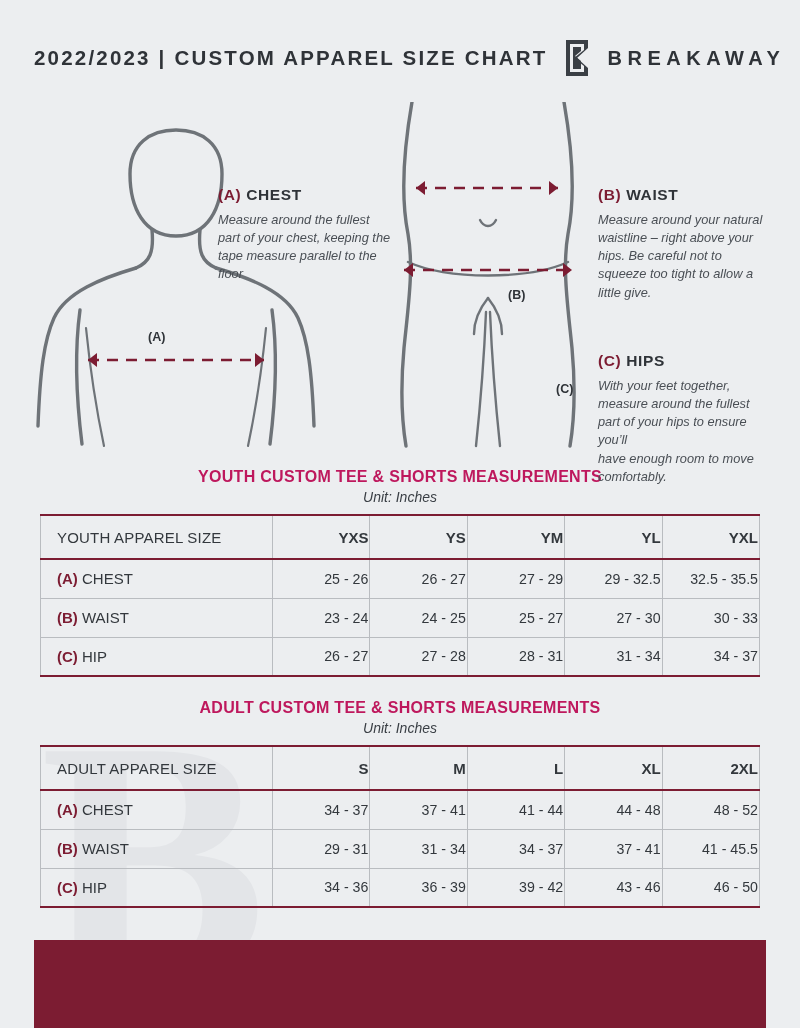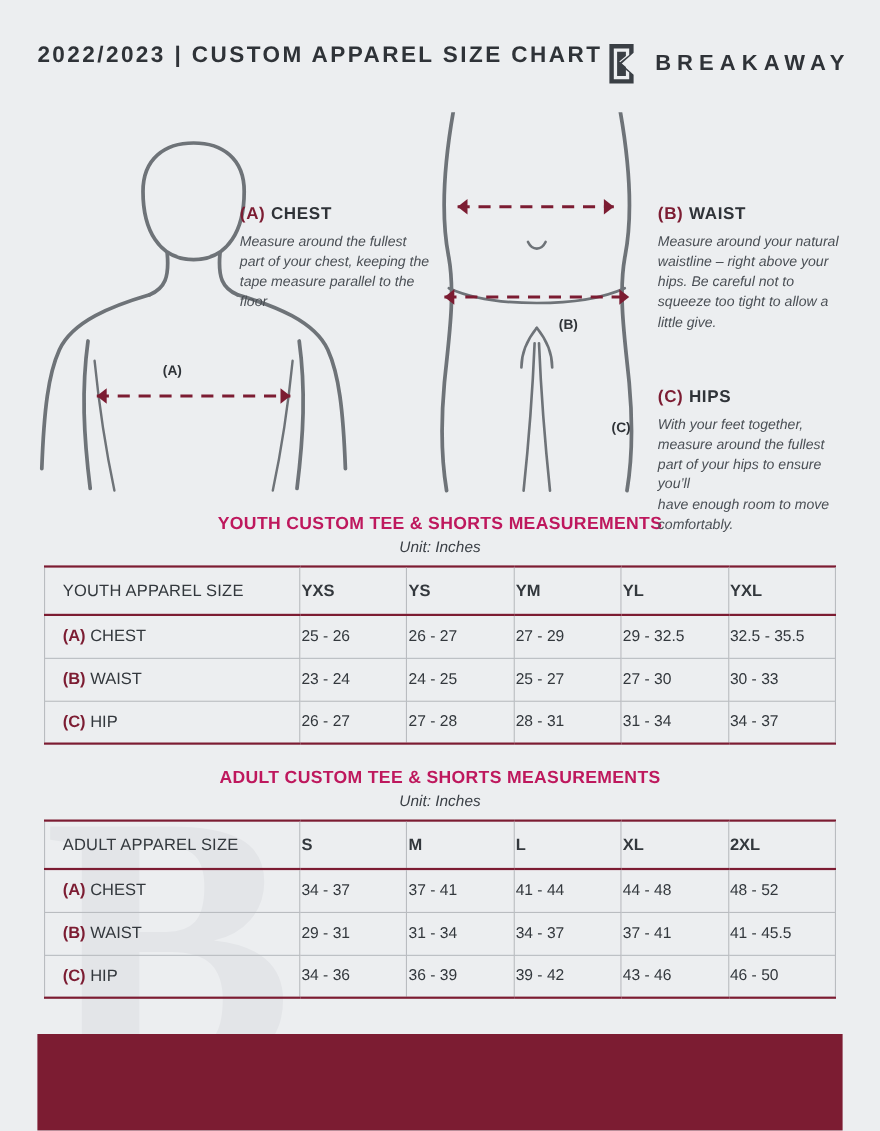--- a/index.html
+++ b/index.html
@@ -27,23 +27,24 @@
     color: #e3e5e8;
     line-height: 1;
     user-select: none;
     z-index: 0;
   }
   .content { position: relative; z-index: 1; }
 
   
   .header {
     display: flex;
-    align-items: flex-start;
+    align-items: center;
     justify-content: space-between;
     padding: 38px 34px 0 34px;
+    gap: 12px;
   }
   .header-title {
     font-size: 20.5px;
     font-weight: bold;
     letter-spacing: 2.2px;
     color: #2f3338;
     white-space: nowrap;
   }
   .brand {
     display: flex;
@@ -105,21 +106,21 @@
   }
   table {
     width: 720px;
     margin: 0 auto;
     border-collapse: collapse;
     table-layout: fixed;
   }
   table td, table th {
     border: 1px solid #b9bcc0;
     height: 39px;
-    text-align: left;
+    text-align: right;
     font-size: 14.2px;
     font-weight: normal;
     color: #33383d;
   }
   thead th {
     border-top: 2.5px solid #7c1c32;
     border-bottom: 2.5px solid #7c1c32;
     font-weight: bold;
     font-size: 15px;
     height: 44px;

